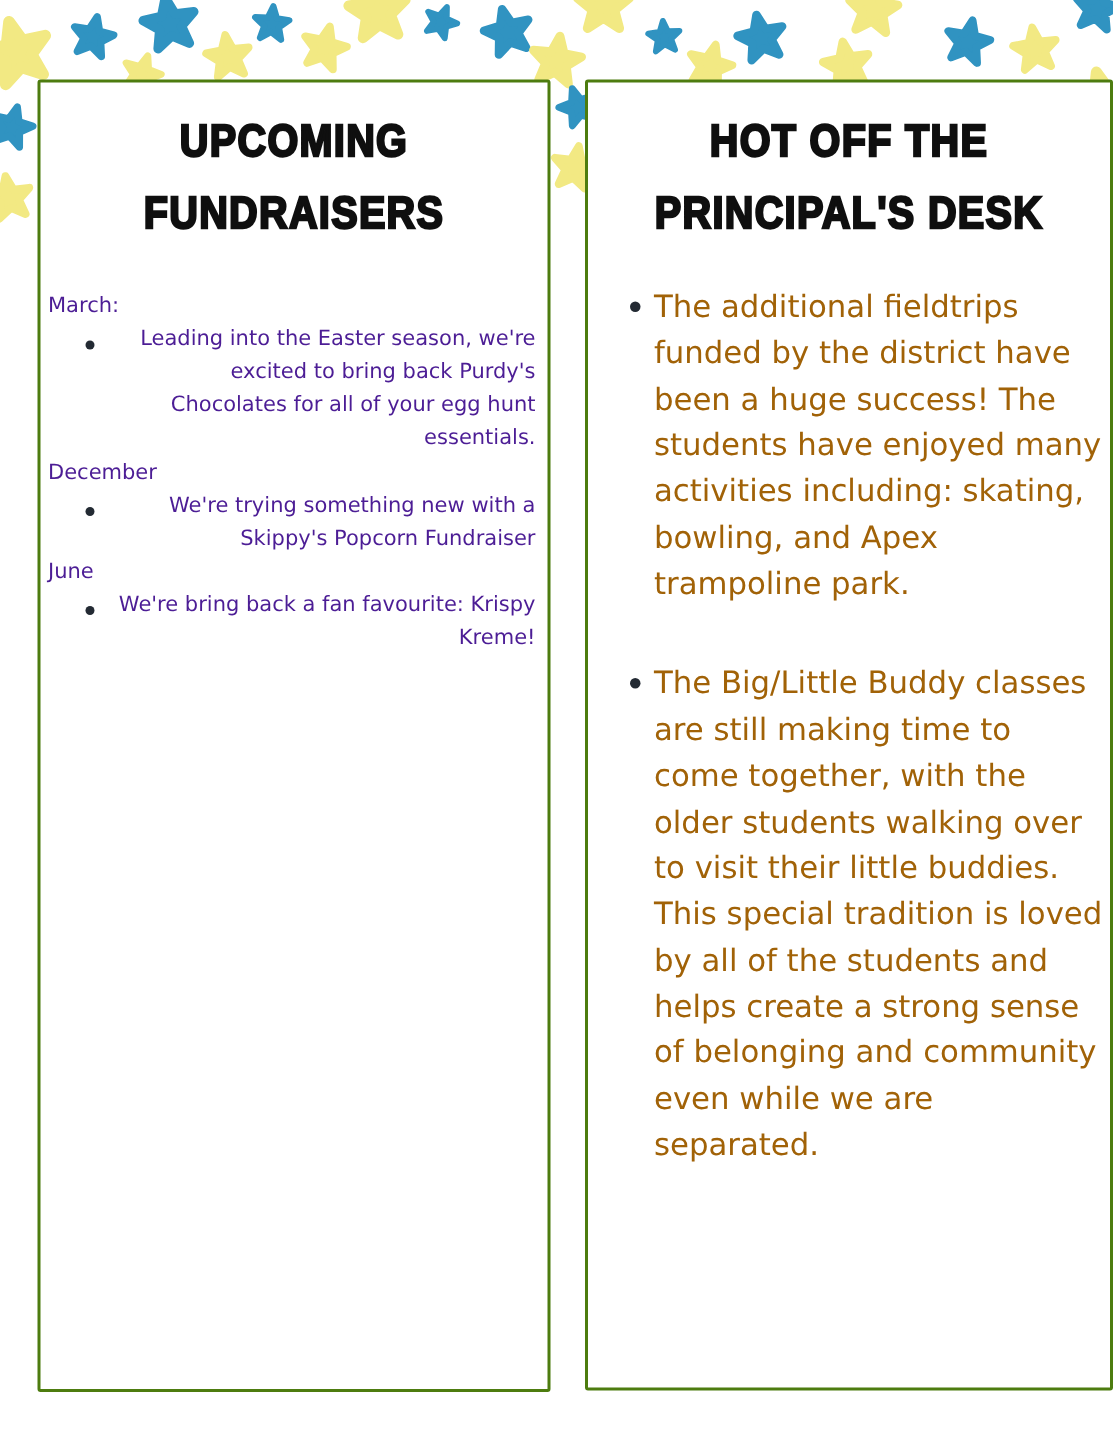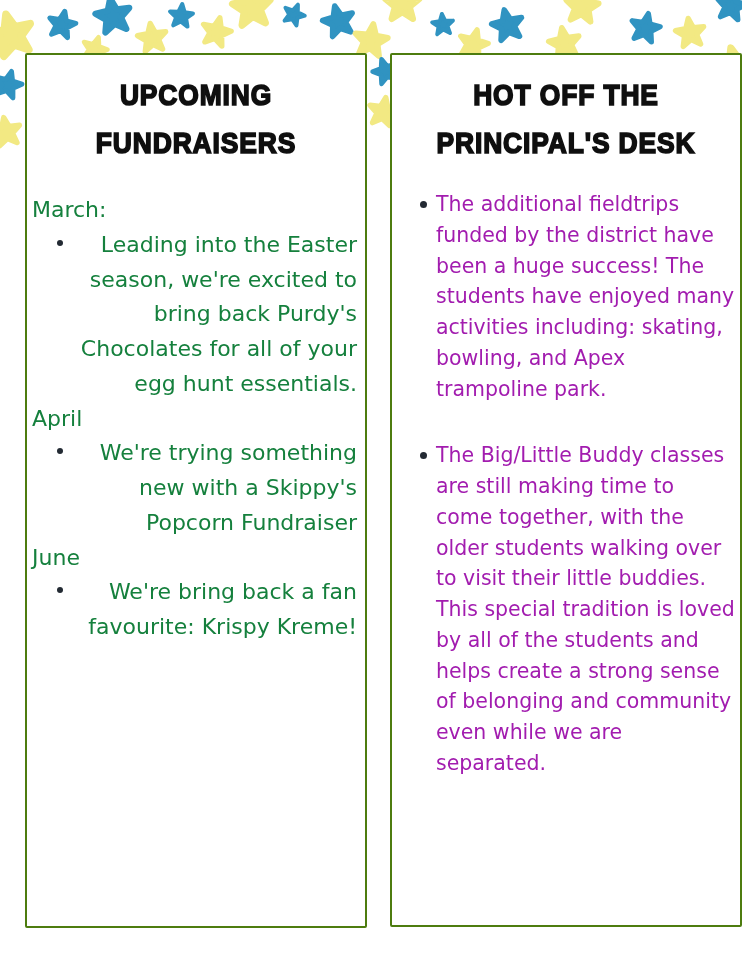--- a/index.html
+++ b/index.html
@@ -36,41 +36,41 @@
     color:#0f0f0f;
     -webkit-text-stroke:1.7px #0f0f0f;
     transform:scaleX(0.88);
     transform-origin:50% 0;
   }
   .panel-title span{display:block;}
   
   .fund-body{
     margin-top:26px;
     padding:0 8px 0 5px;
-    font-size:22px;
+    font-size:14px;
     line-height:1.58;
-    color:#15803d;
+    color:#4c1d95;
   }
   .section-label{margin:0;}
   ul.bullets{margin:0;padding:0 0 0 40px;list-style:none;}
   ul.bullets li{position:relative;text-align:right;}
   ul.bullets li::before{
     content:"";
     position:absolute;
     left:-15px;top:12px;
     width:6px;height:6px;border-radius:50%;
     background:#232a33;
   }
   
   .desk-body{
     margin-top:22px;
     padding:0 4px 0 6px;
     font-size:20.5px;
     line-height:1.5;
-    color:#a21caf;
+    color:#a16207;
   }
   ul.desk-list{margin:0;padding:0 0 0 38px;list-style:none;}
   ul.desk-list li{position:relative;}
   ul.desk-list li + li{margin-top:36px;}
   ul.desk-list li::before{
     content:"";
     position:absolute;
     left:-16px;top:12px;
     width:7px;height:7px;border-radius:50%;
     background:#232a33;
@@ -168,21 +168,21 @@
       <span>FUNDRAISERS</span>
     </h2>
     <div class="fund-body">
       <div class="section">
         <div class="section-label">March:</div>
         <ul class="bullets">
           <li>Leading into the Easter season, we're excited to bring back Purdy's Chocolates for all of your egg hunt essentials.</li>
         </ul>
       </div>
       <div class="section">
-        <div class="section-label">April</div>
+        <div class="section-label">December</div>
         <ul class="bullets">
           <li>We're trying something new with a Skippy's Popcorn Fundraiser</li>
         </ul>
       </div>
       <div class="section">
         <div class="section-label">June</div>
         <ul class="bullets">
           <li>We're bring back a fan favourite: Krispy Kreme!</li>
         </ul>
       </div>

